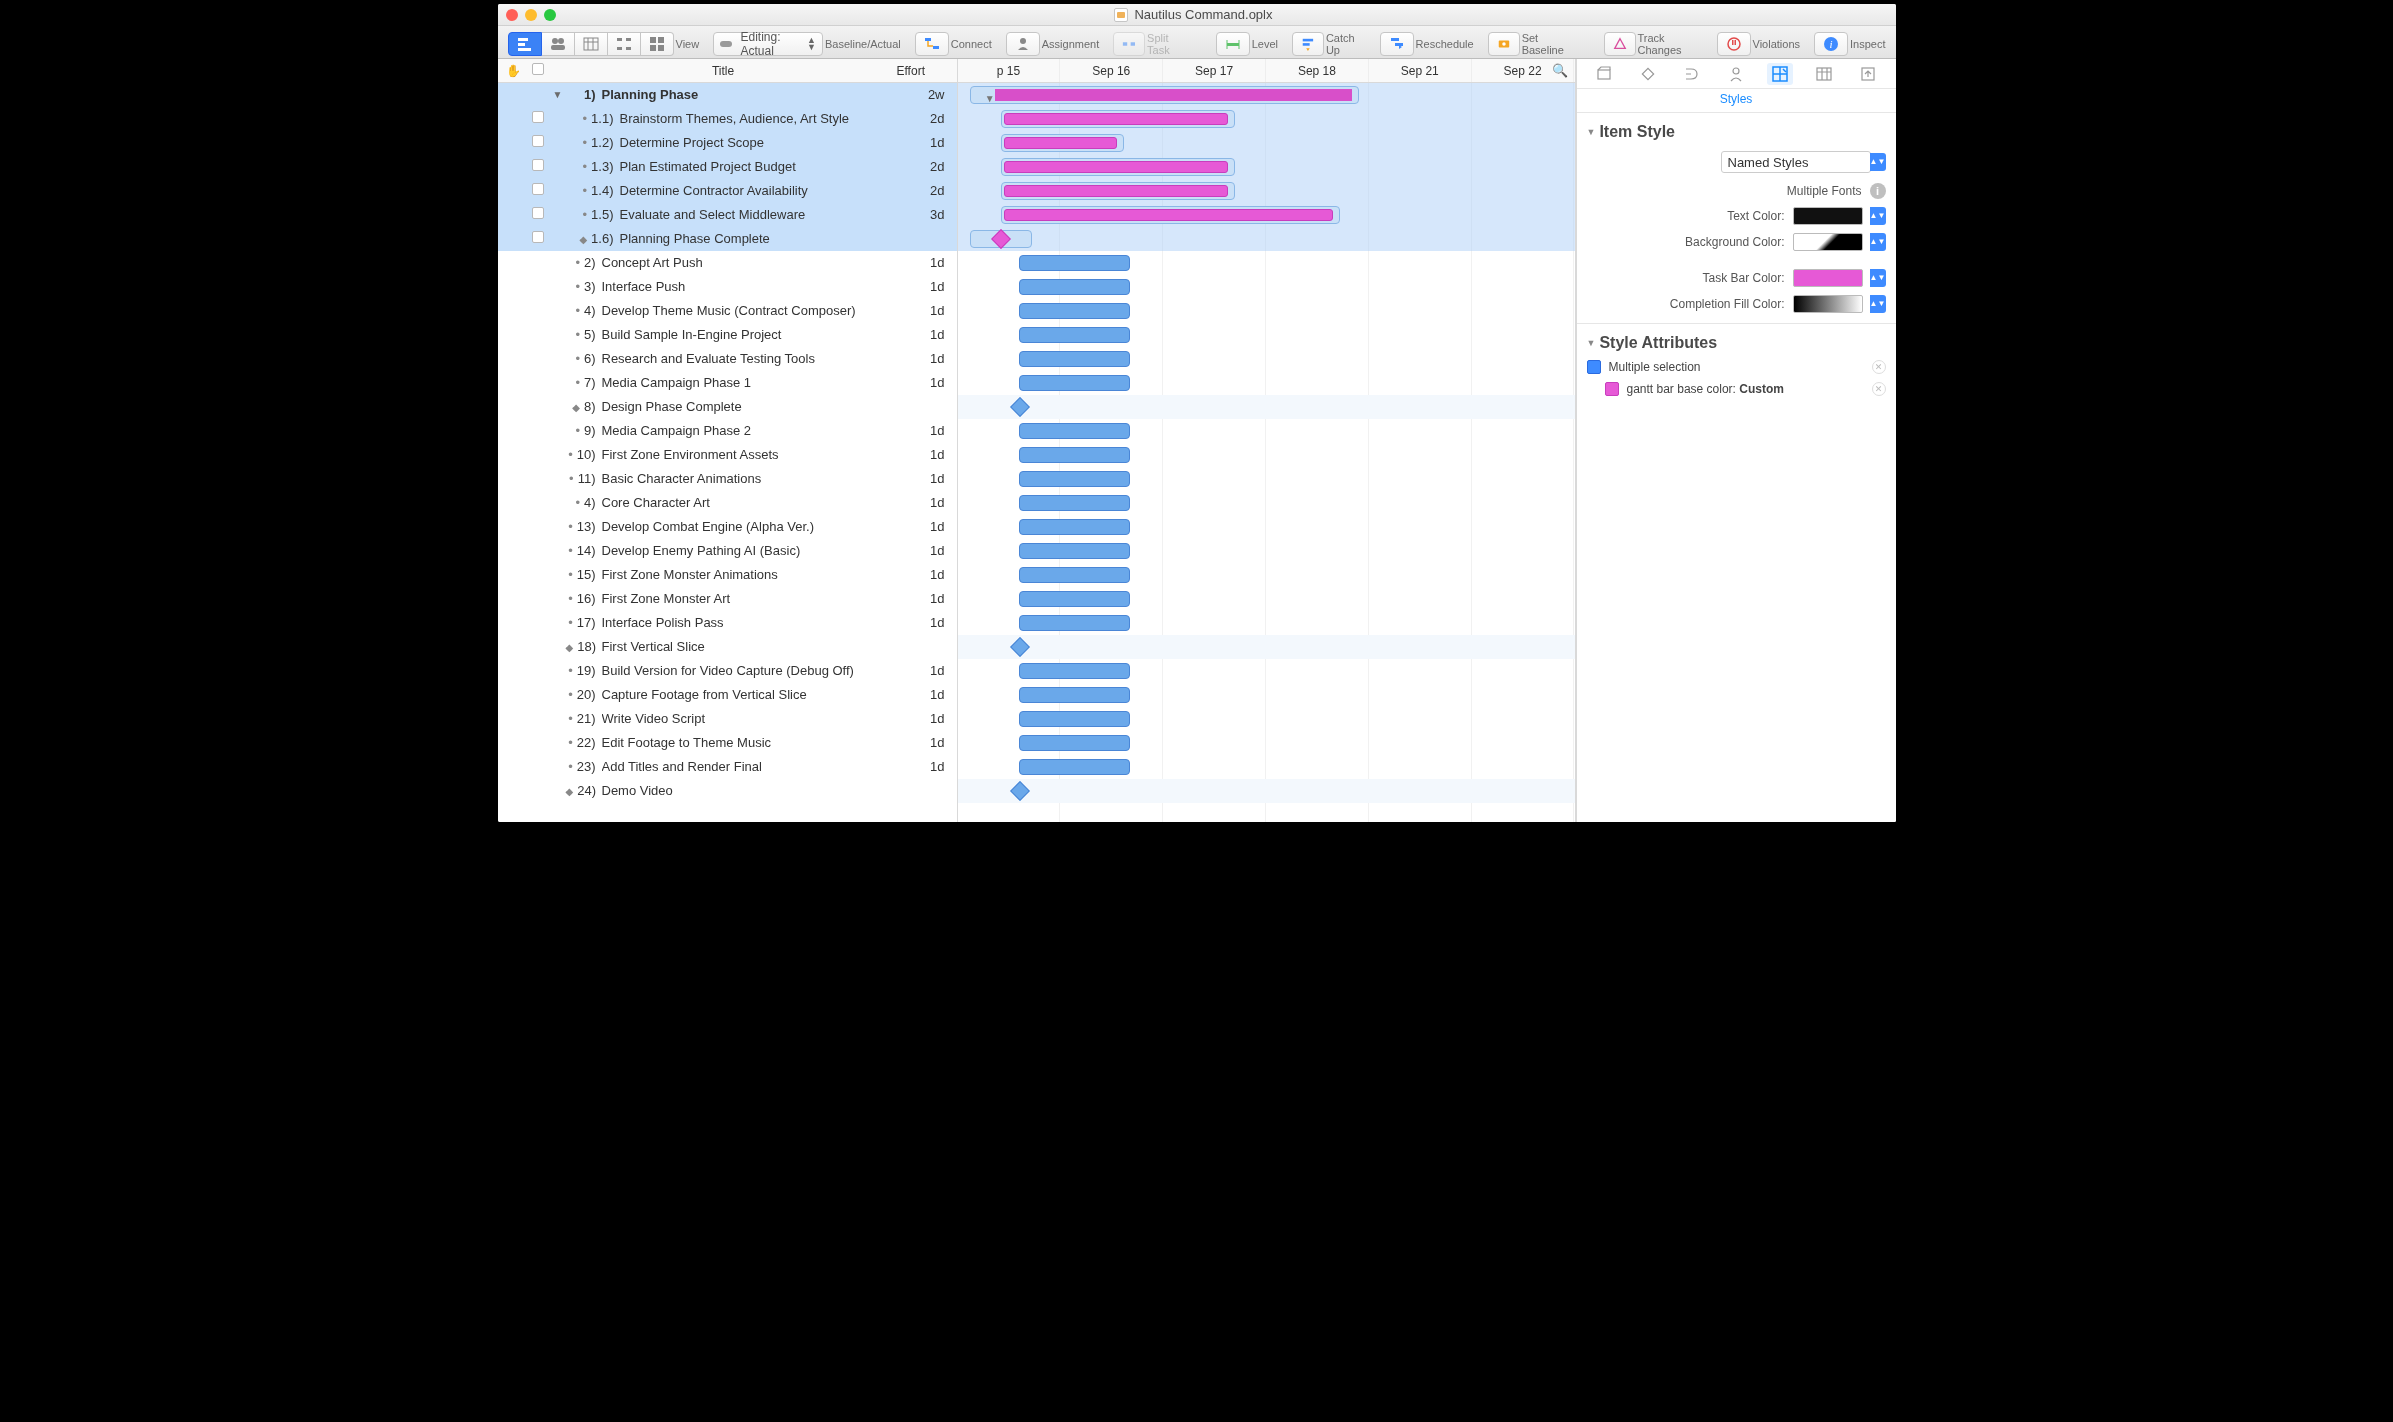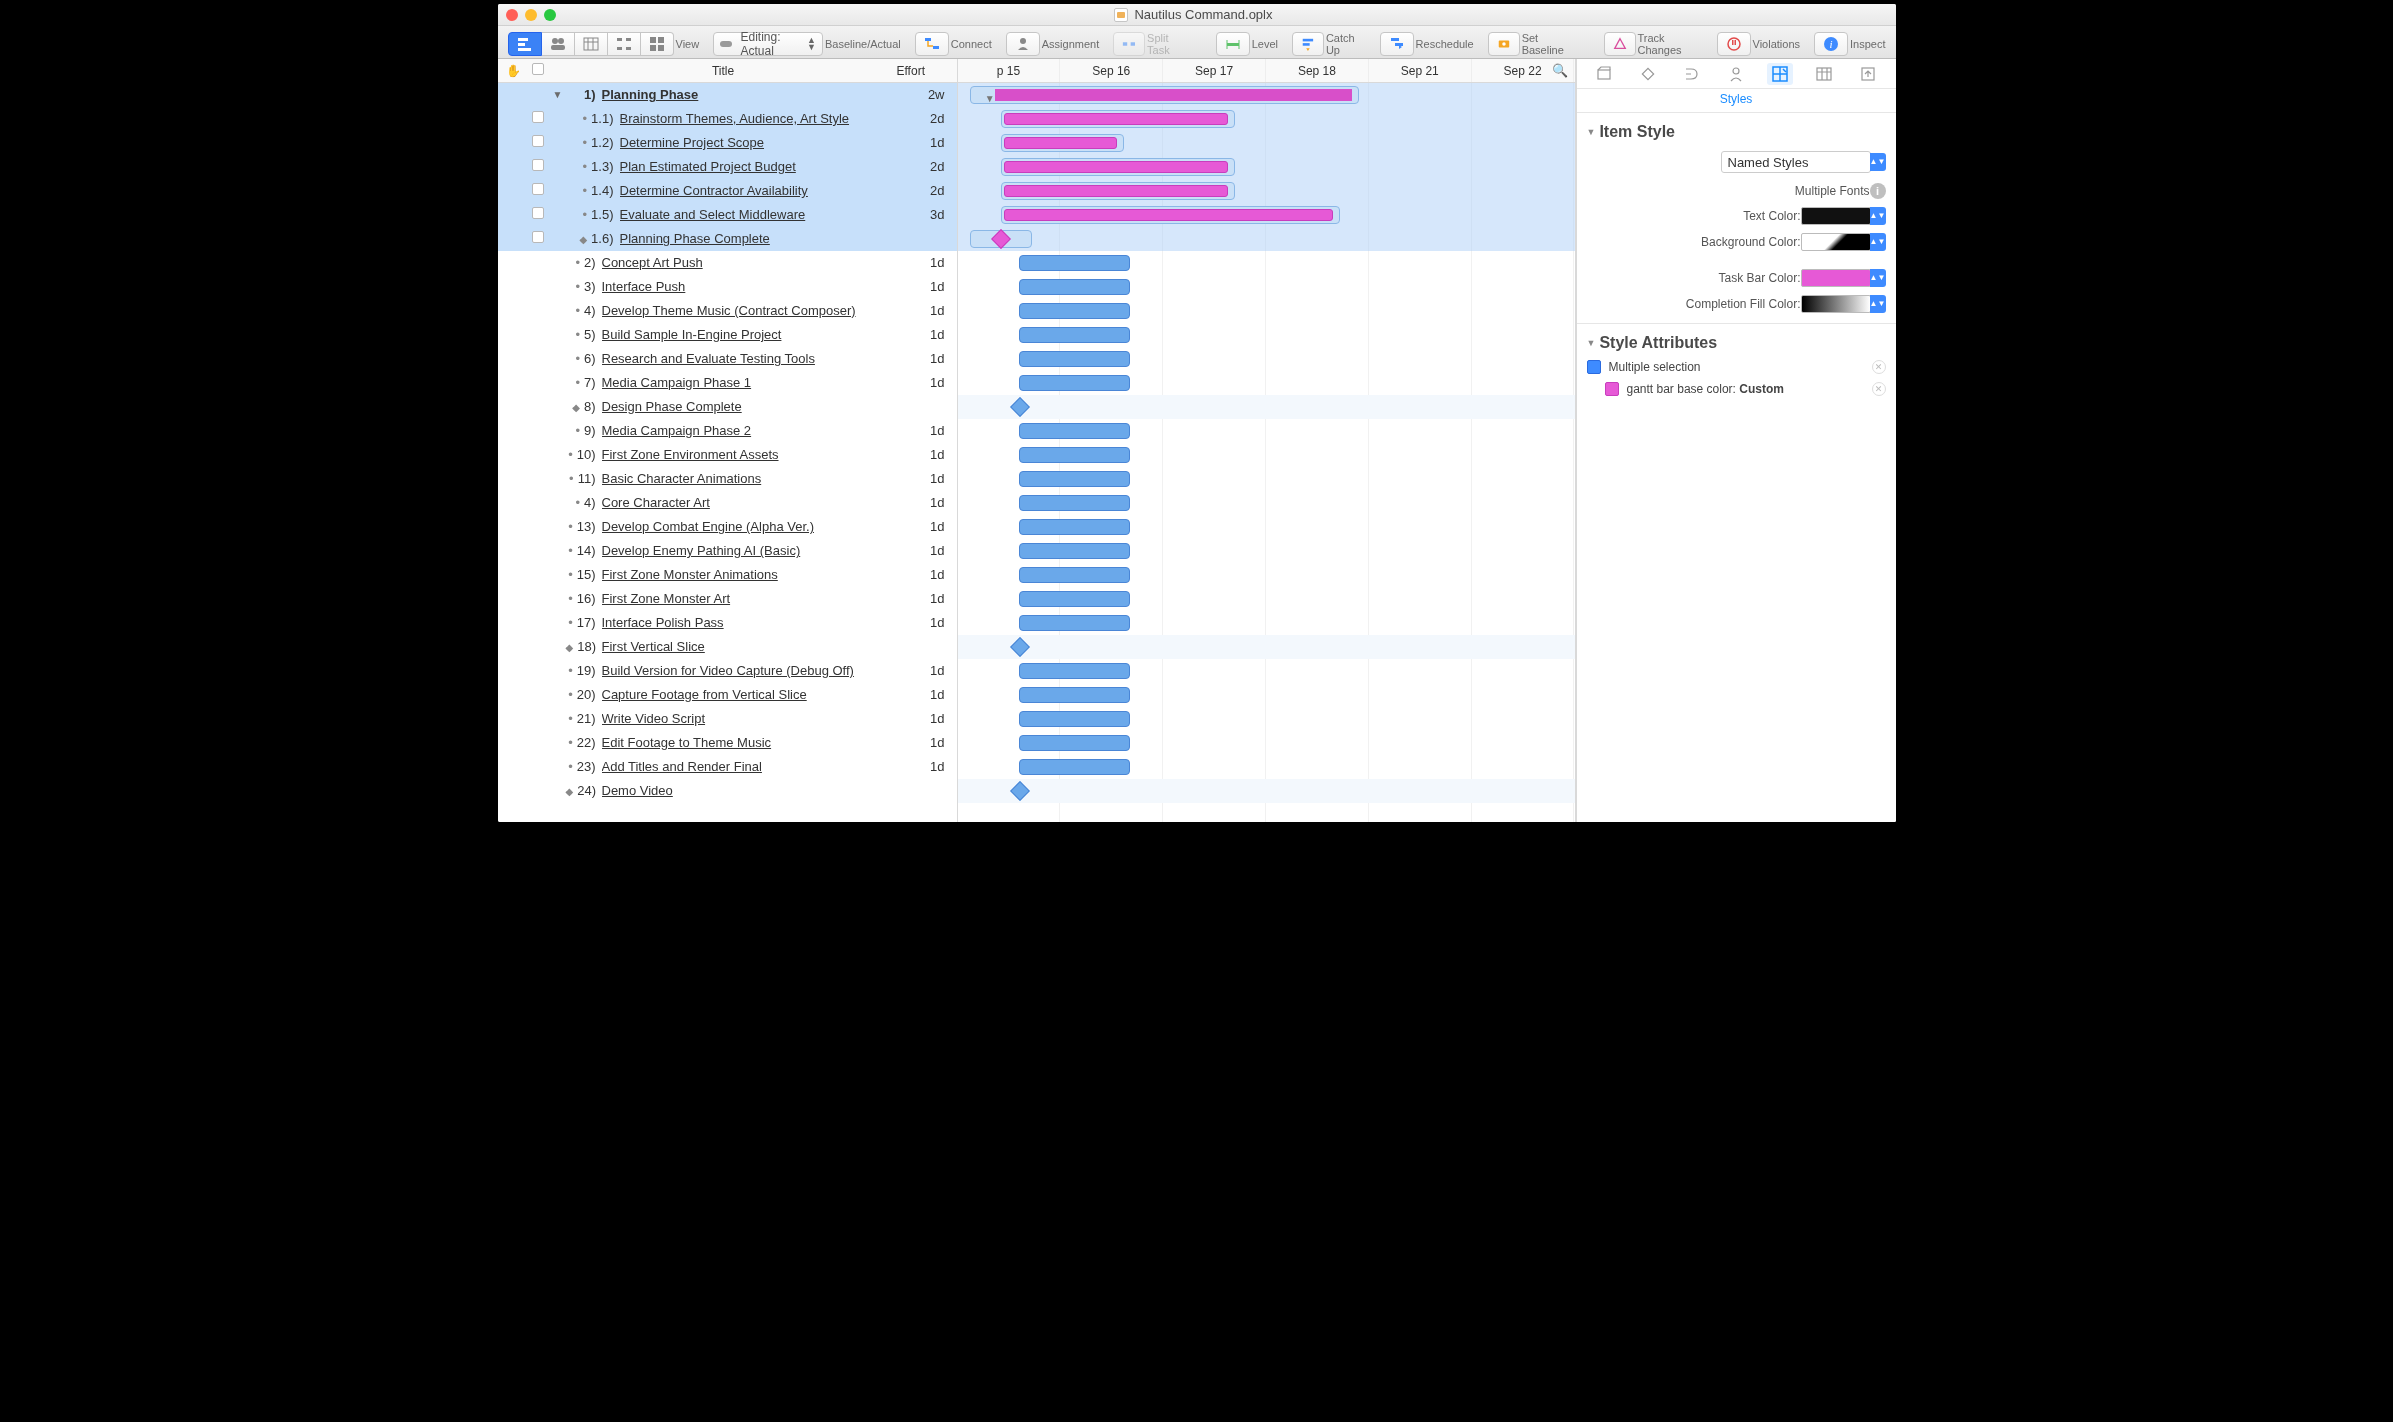--- a/index.html
+++ b/index.html
@@ -35,21 +35,21 @@
 .lh-title { flex:1; text-align:center; font-weight:500;}
 .lh-effort { width:60px; font-weight:400;}
 .tasklist { flex:1; overflow:hidden;}
 .task-row { height:24px; display:flex; align-items:center; padding-left:4px; border-bottom:1px solid transparent; }
 .task-row.sel { background:#c7e0fa; }
 .task-row .gr { width:24px; text-align:center; color:#b0b0b0;}
 .task-row .nt { width:24px; text-align:center;}
 .note-icon { width:12px; height:12px; border:1px solid #b8b8b8; border-radius:2px; display:inline-block; background:#fff;}
 .task-row .disc { width:16px; text-align:center; color:#6b6b6b; font-size:10px;}
 .task-row .idx { width:36px; text-align:right; padding-right:6px; color:#333;}
-.task-row .tsk { flex:1; white-space:nowrap; overflow:hidden; text-overflow:ellipsis;text-decoration:underline;}
+.task-row .tsk { flex:1; white-space:nowrap; overflow:hidden; text-overflow:ellipsis;}
 .task-row.bold .idx, .task-row.bold .tsk { font-weight:600; }
 .task-row .eff { width:60px; text-align:right; padding-right:12px; color:#333;}
 .task-row.sub .idx { width:54px; }
 .bullet-dot::before { content:"•"; color:#888; margin-right:4px;}
 .bullet-dia::before { content:"◆"; color:#888; margin-right:4px; font-size:10px;}
 .gantt { flex:1; display:flex; flex-direction:column; min-height:0; position:relative; border-right:1px solid #d9d9d9;}
 .gantt-head { height:24px; display:flex; border-bottom:1px solid #d9d9d9; background:#f9f9f9; position:relative;}
 .gday { flex:1; text-align:center; font-size:12px; color:#333; border-right:1px solid #eee; display:flex; align-items:center; justify-content:center;}
 .gantt-body { flex:1; position:relative; overflow:hidden;}
 .gridlines { position:absolute; inset:0; display:flex; }
@@ -70,21 +70,21 @@
 .mag { position:absolute; right:6px; top:4px; color:#888;}
 .inspector { width:320px; background:#fff; display:flex; flex-direction:column; border-left:1px solid #d9d9d9; }
 .insp-tabs { height:30px; display:flex; justify-content:space-around; align-items:center; border-bottom:1px solid #e6e6e6; padding:0 10px; gap:10px;}
 .insp-tab { width:26px; height:22px; display:flex; align-items:center; justify-content:center; color:#888; cursor:pointer; border-radius:3px;}
 .insp-tab.active { color:#1a8cff; background:#e6f2ff;}
 .insp-tabs svg { width:18px; height:18px;}
 .insp-tab-label { text-align:center; font-size:12px; color:#1a8cff; padding:3px 0 6px;}
 .insp-section { border-top:1px solid #e6e6e6; padding:6px 10px;}
 .insp-sec-title { font-size:16px; font-weight:600; color:#4a4a4a; display:flex; align-items:center; gap:4px; padding:4px 0;}
 .insp-sec-title::before { content:"▼"; font-size:9px; color:#888;}
-.insp-row { display:flex; align-items:center; justify-content:space-between; padding:4px 0; font-size:12px; color:#555;}
+.insp-row { display:flex; align-items:center; justify-content:space-between; gap:8px; padding:4px 0; font-size:12px; color:#555;}
 .insp-row .lbl { flex:1; text-align:right;}
 .color-swatch { width:70px; height:18px; border:1px solid #bbb; border-radius:2px;}
 .swatch-black { background:#111;}
 .swatch-white-grad { background:linear-gradient(135deg,#fff 45%,#000 55%);}
 .swatch-pink { background:#e659d6;}
 .swatch-grad { background:linear-gradient(90deg,#000,#fff);}
 .combo-end { width:16px; height:18px; background:#3e8bff; border-radius:0 3px 3px 0; color:#fff; font-size:8px; display:flex; flex-direction:column; align-items:center; justify-content:center; line-height:6px; margin-left:-1px;}
 .named-styles-sel { display:flex; align-items:center; justify-content:flex-end;}
 .named-styles-sel .box { width:150px; height:22px; border:1px solid #ccc; border-radius:3px; display:flex; align-items:center; padding:0 6px; background:#fff;}
 .info-circ { width:16px; height:16px; border-radius:50%; background:#bfbfbf; color:#fff; font-size:11px; display:flex; align-items:center; justify-content:center; font-weight:700;}

